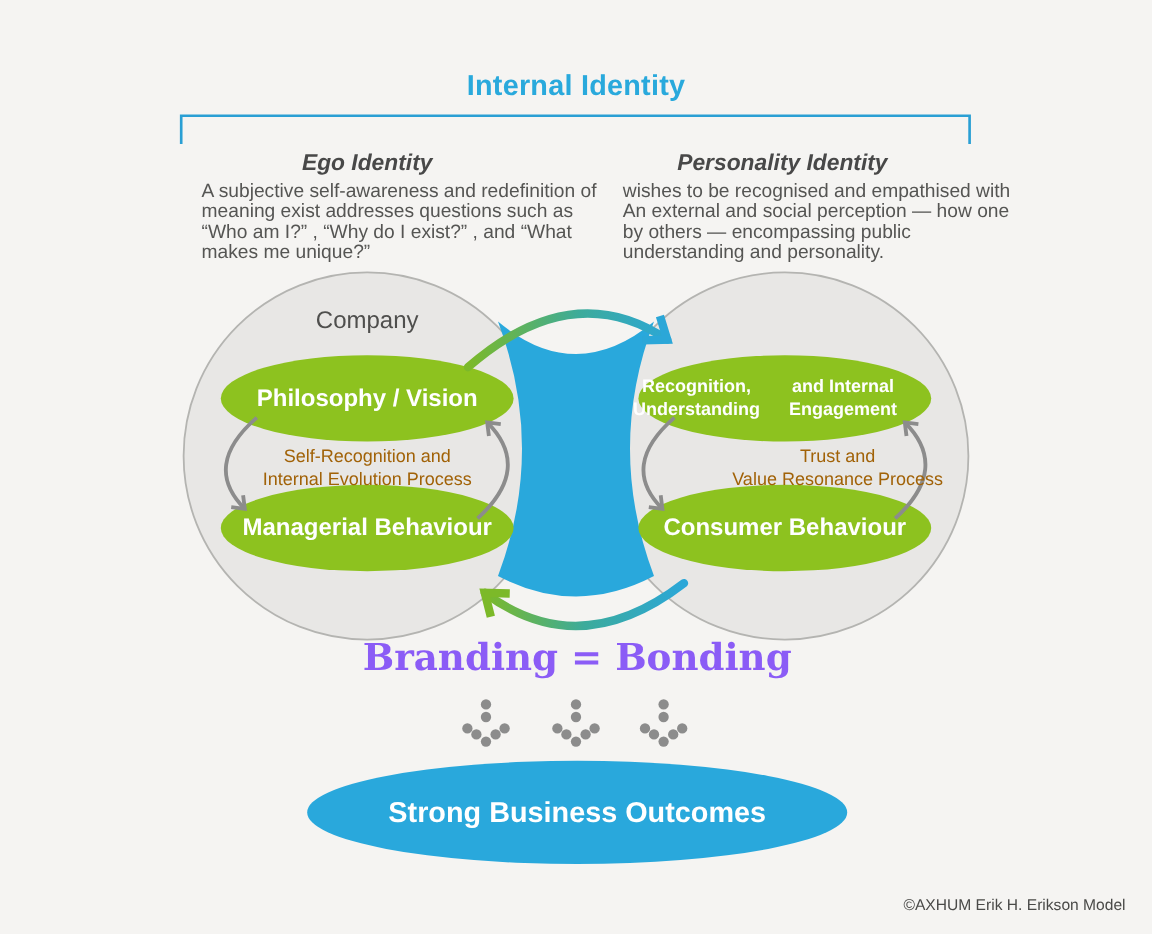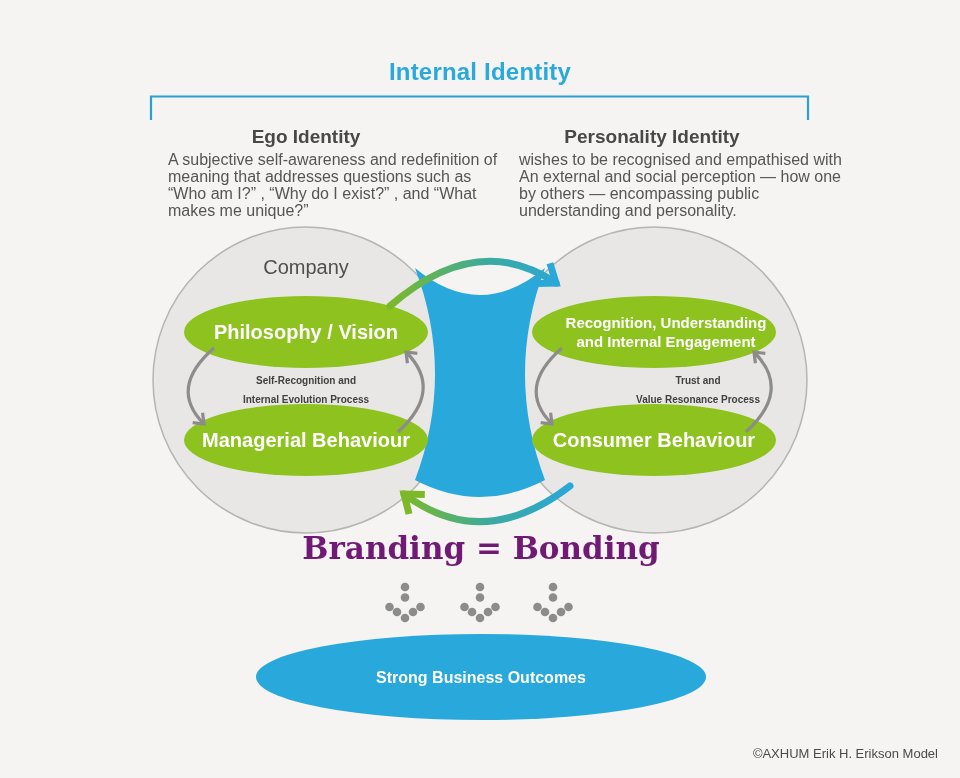--- a/index.html
+++ b/index.html
@@ -14,47 +14,47 @@
   .stage > svg{position:absolute;left:0;top:0;}
   .abs{position:absolute;white-space:nowrap;}
   .center{transform:translateX(-50%);text-align:center;}
 
   .title{
     left:480px;top:58px;
     font-size:24px;font-weight:bold;color:#29a9dc;
     letter-spacing:0.2px;
   }
   .col-heading{
-    top:126px;font-size:19px;font-weight:bold;color:#484848;
+    top:126px;font-size:19px;font-weight:bold;color:#484848;font-style:italic;
   }
   .body-text{
     top:151px;font-size:16px;color:#555553;line-height:17px;
   }
   .body-text div{white-space:nowrap;}
   .circle-label{
     top:256px;font-size:20px;font-weight:normal;color:#4f4f4d;
   }
   .oval-label{
     position:absolute;display:flex;align-items:center;justify-content:center;
     color:#ffffff;font-weight:bold;text-align:center;
   }
   .oval-big{font-size:20px;}
   .oval-small{font-size:15px;line-height:19px;}
   .process{
-    font-size:10px;font-weight:bold;color:#404040;line-height:19px;
+    font-size:15px;font-weight:normal;color:#a16207;line-height:19px;
   }
   .equation{
     left:481px;top:530px;
     font-family:"DejaVu Serif", serif;
-    font-size:31px;font-weight:bold;color:#701a75;
+    font-size:31px;font-weight:bold;color:#8b5cf6;
   }
   .outcome{
     left:257px;top:635px;width:448px;height:84px;
     display:flex;flex-direction:column;align-items:center;justify-content:center;
-    color:#fff;font-size:16px;font-weight:bold;line-height:27px;text-align:center;
+    color:#fff;font-size:24px;font-weight:bold;line-height:27px;text-align:center;
   }
   .credit{
     right:22px;top:746px;
     font-size:13px;color:#4a4a48;
   }
 </style>
 </head>
 <body>
 
 <div class="stage">
@@ -132,21 +132,21 @@
     </g>
 
     <ellipse cx="481" cy="677" rx="225" ry="43" fill="#29a8dc"></ellipse>
   </svg>
 
   <div class="abs center title">Internal Identity</div>
 
   <div class="abs col-heading" style="left:306px;transform:translateX(-50%);">Ego Identity</div>
   <div class="abs body-text" style="left:168px;">
     <div>A subjective self-awareness and redefinition of</div>
-    <div>meaning that addresses questions such as</div>
+    <div>meaning exist addresses questions such as</div>
     <div>“Who am I?” , “Why do I exist?” , and “What</div>
     <div>makes me unique?”</div>
   </div>
 
   <div class="abs col-heading" style="left:652px;transform:translateX(-50%);">Personality Identity</div>
   <div class="abs body-text" style="left:519px;">
     <div>wishes to be recognised and empathised with</div>
     <div>An external and social perception — how one</div>
     <div>by others — encompassing public</div>
     <div>understanding and personality.</div>
@@ -156,21 +156,21 @@
 
   <div class="oval-label oval-big" style="left:184px;top:296px;width:244px;height:72px;">Philosophy / Vision</div>
 
   <div class="abs center process" style="left:306px;top:371px;">
     <div>Self-Recognition and</div>
     <div>Internal Evolution Process</div>
   </div>
 
   <div class="oval-label oval-big" style="left:184px;top:404px;width:244px;height:72px;">Managerial Behaviour</div>
 
-  <div class="oval-label oval-small" style="left:544px;top:296px;width:244px;height:72px;flex-direction:column;">
+  <div class="oval-label oval-small" style="left:516px;top:296px;width:244px;height:72px;">
     <div>Recognition, Understanding</div>
     <div>and Internal Engagement</div>
   </div>
 
   <div class="abs center process" style="left:654px;top:371px;margin-left:44px;">
     <div>Trust and</div>
     <div>Value Resonance Process</div>
   </div>
 
   <div class="oval-label oval-big" style="left:532px;top:404px;width:244px;height:72px;">Consumer Behaviour</div>

